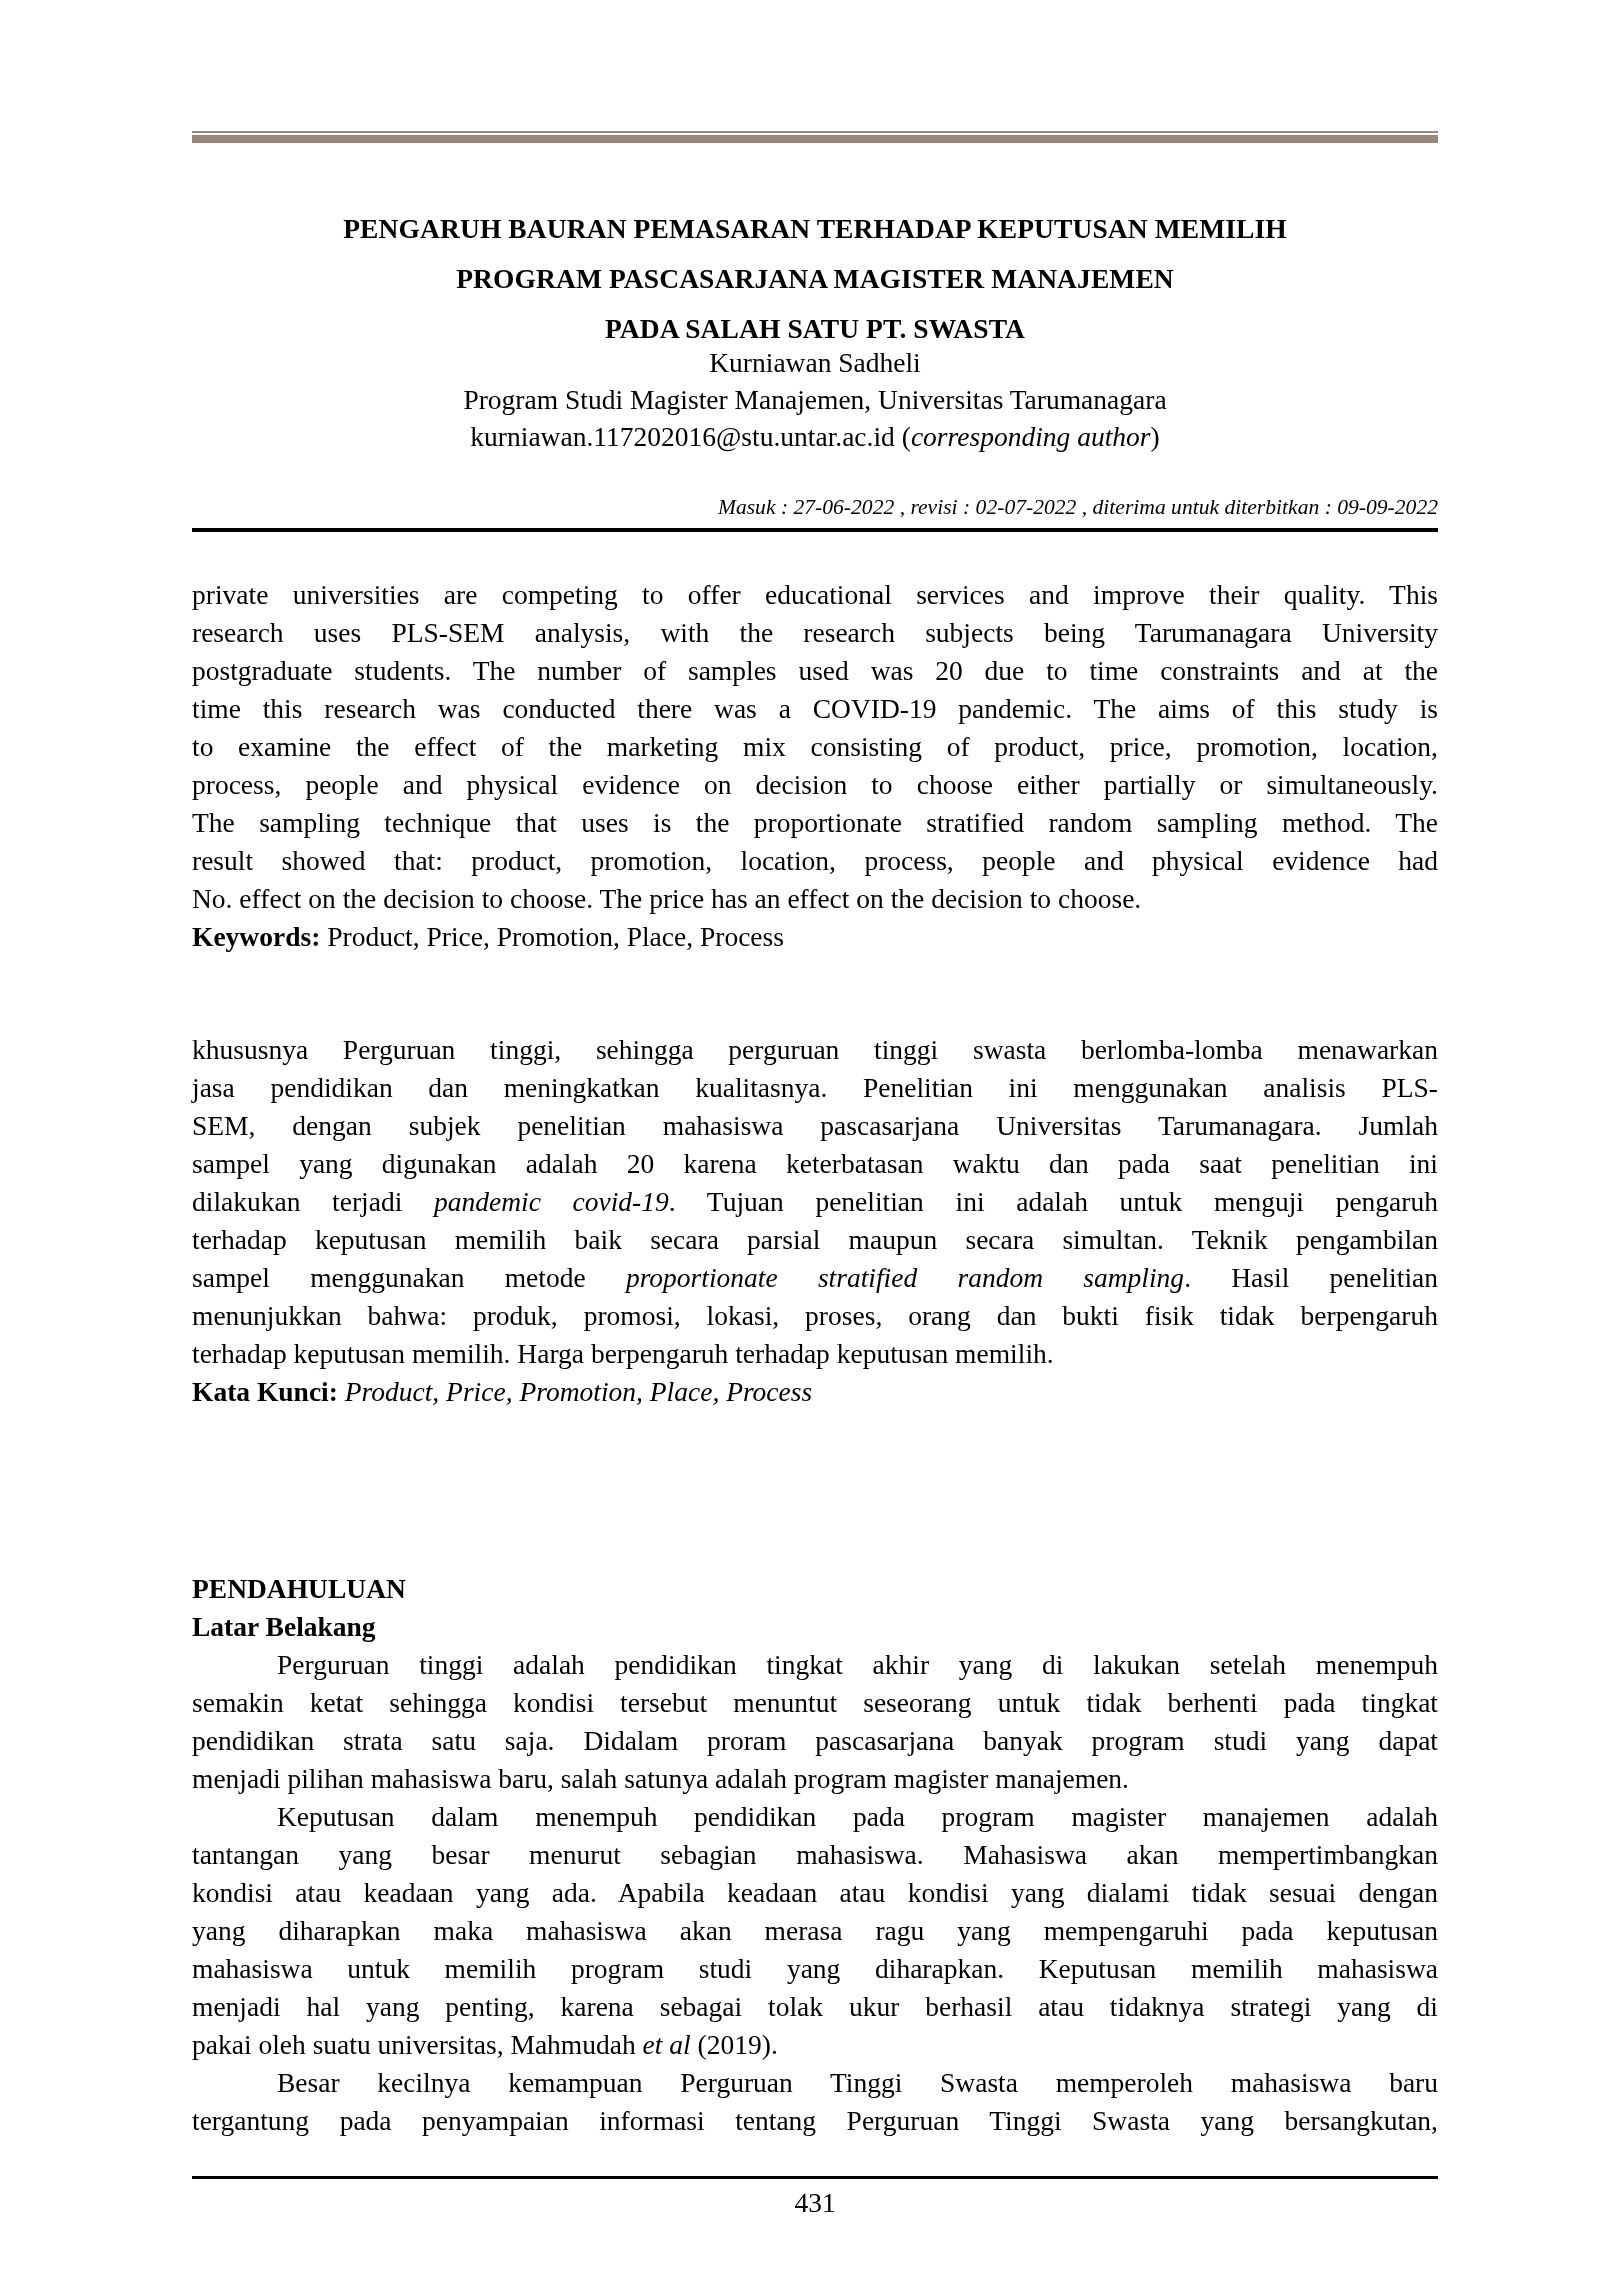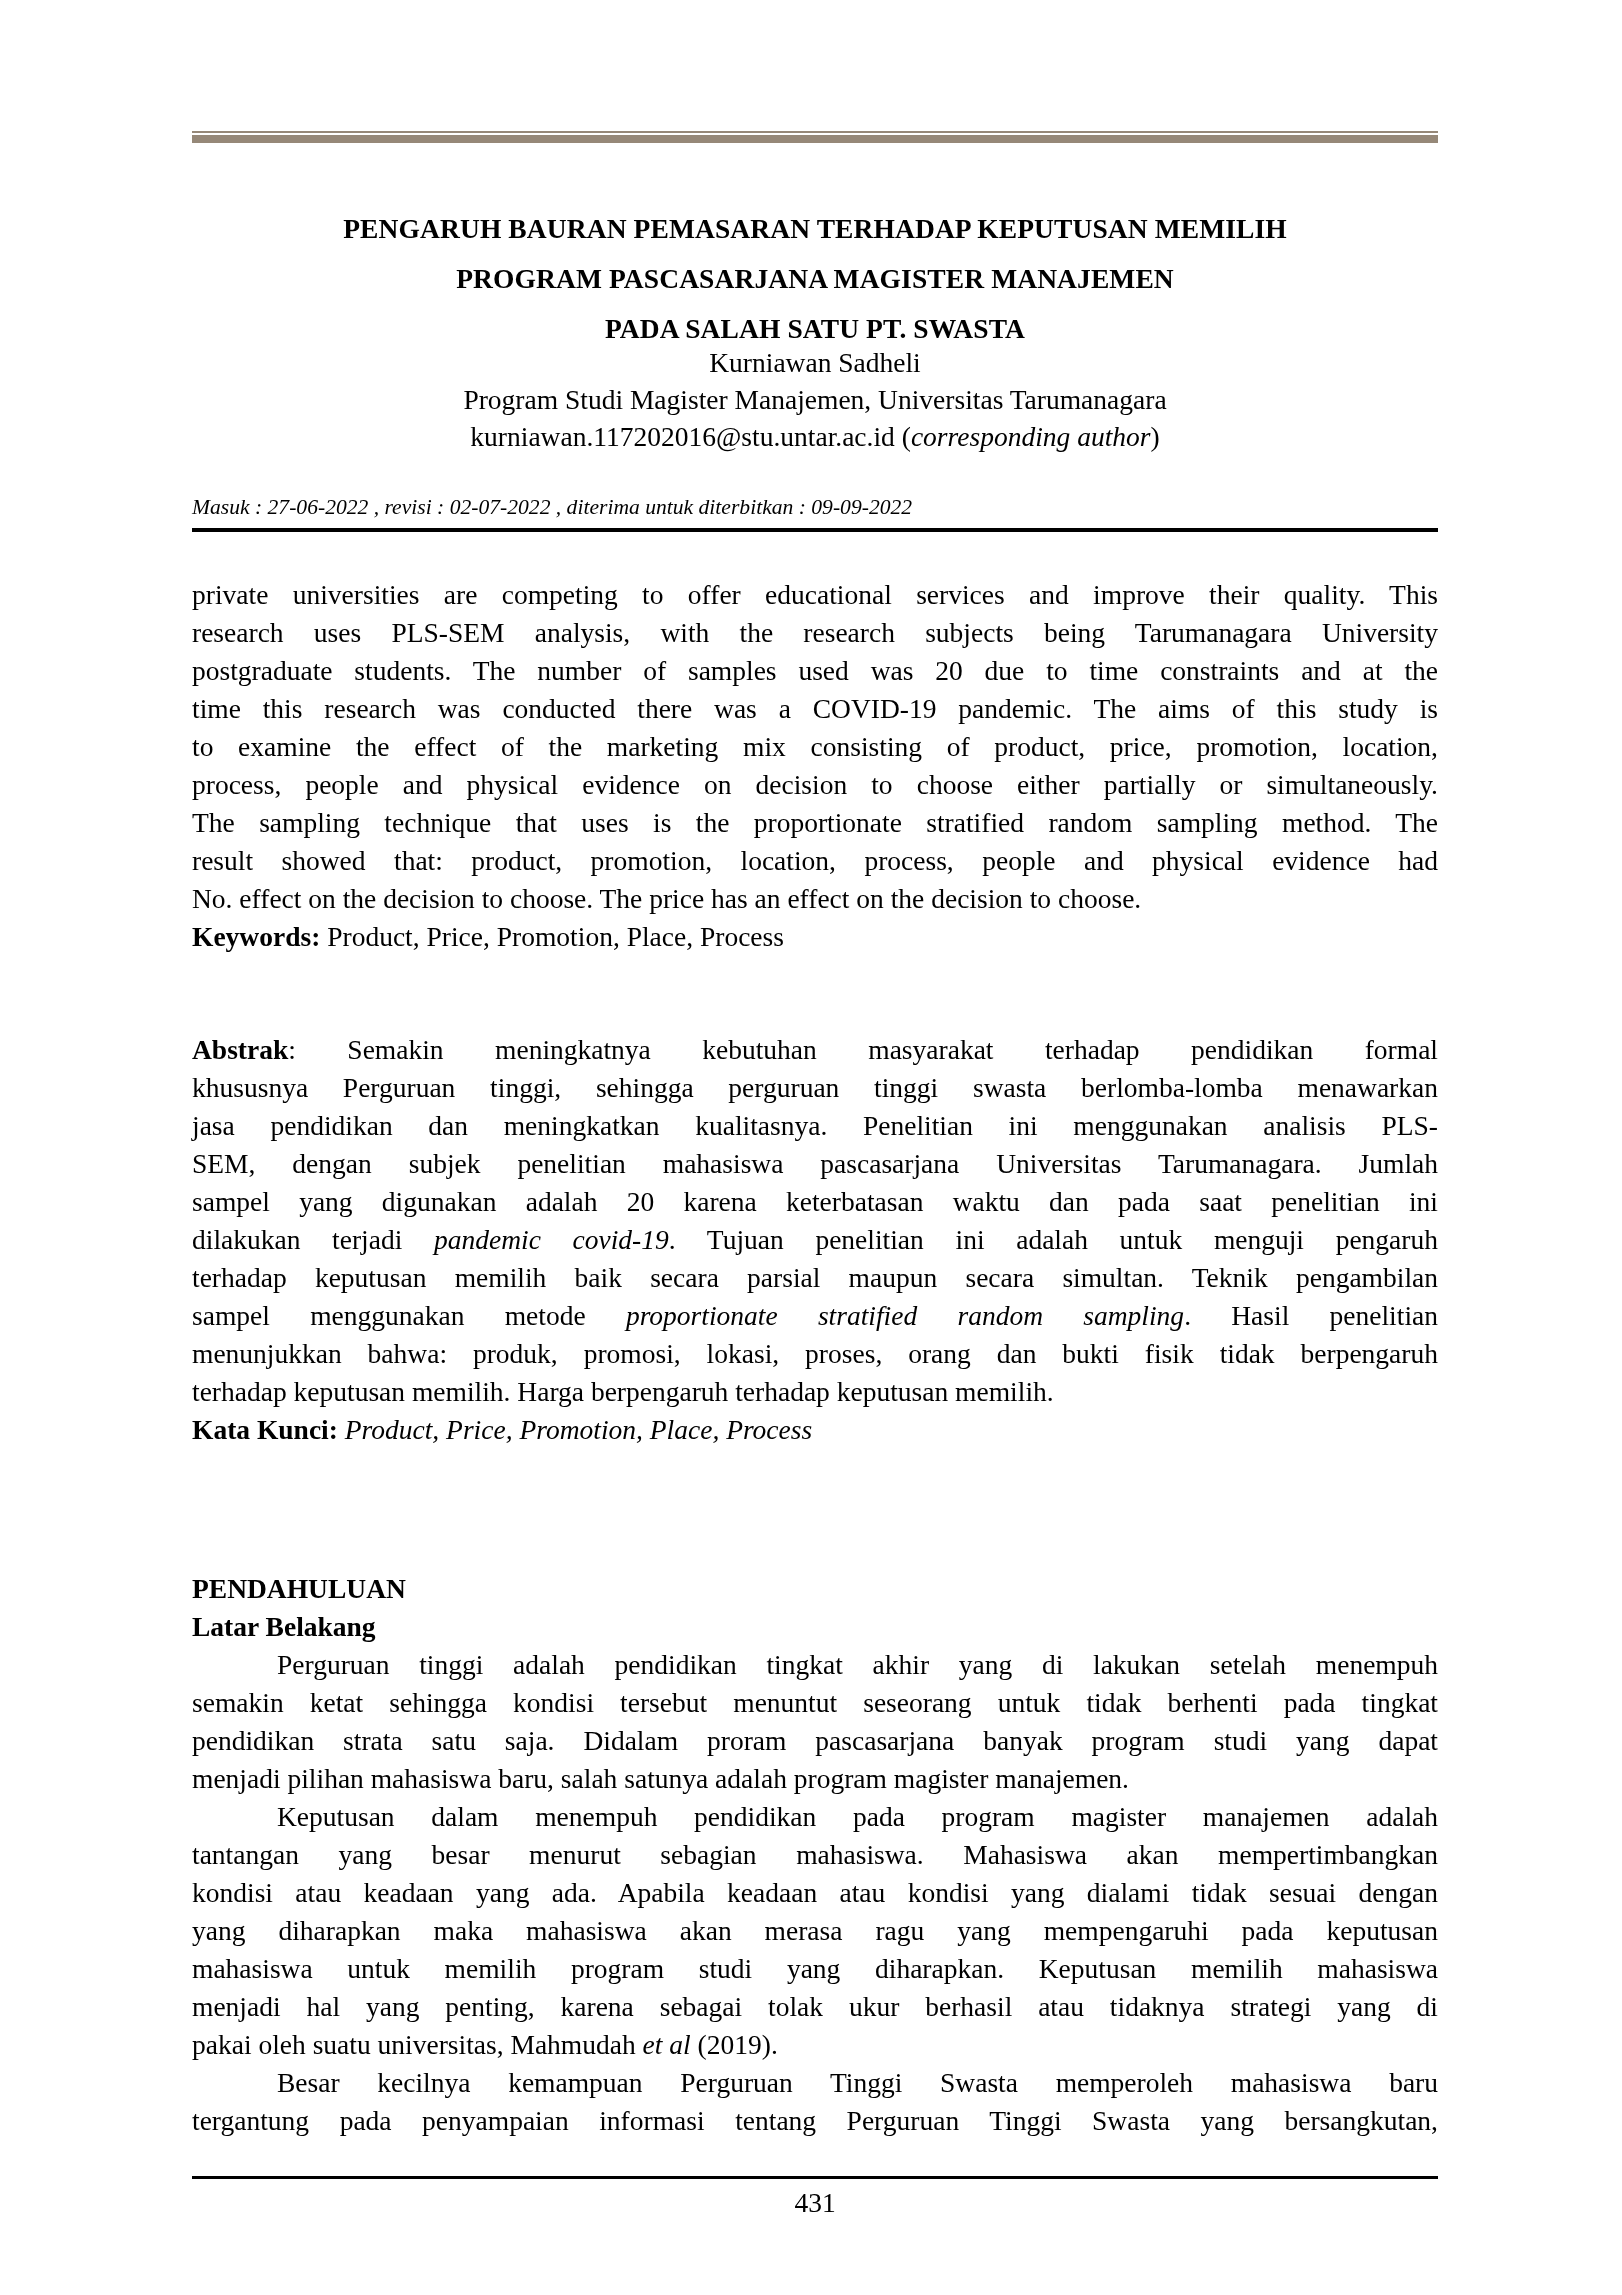--- a/index.html
+++ b/index.html
@@ -13,21 +13,21 @@
   .rule-thick { position: absolute; left: 0; width: 1246px; top: 135px; height: 7.9px; background: #968878; }
 
   .title { position: absolute; top: 194px; left: 0; width: 1246px; text-align: center;
     font-weight: bold; font-size: 27.5px; line-height: 31px; letter-spacing: 0.1px; }
   .title div { white-space: nowrap; margin-top: 19px; }
 
   .author-block { position: absolute; top: 344px; left: 0; width: 1246px; text-align: center;
     font-size: 27.5px; line-height: 37px; }
   .author-block div { white-space: nowrap; }
 
-  .dates { position: absolute; top: 494px; left: 0; width: 1246px; text-align: left;
+  .dates { position: absolute; top: 494px; left: 0; width: 1246px; text-align: right;
     font-style: italic; font-size: 21.6px; line-height: 26px; }
   .rule-dates { position: absolute; top: 528px; left: 0; width: 1246px; height: 3.9px; background: #000; }
 
   .body-text { font-size: 27.5px; line-height: 38px; text-align: justify; }
   .line { display: block; white-space: nowrap; text-align: justify; text-align-last: justify; height: 38px; }
   .line.last { text-align-last: left; }
   .indent { padding-left: 85px; }
 
   .abstract-en { position: absolute; top: 576px; left: 0; width: 1246px; }
   .abstract-id { position: absolute; top: 1031px; left: 0; width: 1246px; }
@@ -70,21 +70,20 @@
     <span class="line">time this research was conducted there was a COVID-19 pandemic. The aims of this study is</span>
     <span class="line">to examine the effect of the marketing mix consisting of product, price, promotion, location,</span>
     <span class="line">process, people and physical evidence on decision to choose either partially or simultaneously.</span>
     <span class="line">The sampling technique that uses is the proportionate stratified random sampling method. The</span>
     <span class="line">result showed that: product, promotion, location, process, people and physical evidence had</span>
     <span class="line last">No. effect on the decision to choose. The price has an effect on the decision to choose.</span>
     <span class="line last"><span class="b">Keywords:</span><span> Product, Price, Promotion, Place, Process</span></span>
   </div>
 
   <div class="abstract-id body-text">
-    <span class="line"><span class="b">Abstrak</span><span>: Semakin meningkatnya kebutuhan masyarakat terhadap pendidikan formal</span></span>
     <span class="line">khususnya Perguruan tinggi, sehingga perguruan tinggi swasta berlomba-lomba menawarkan</span>
     <span class="line">jasa pendidikan dan meningkatkan kualitasnya. Penelitian ini menggunakan analisis PLS-</span>
     <span class="line">SEM, dengan subjek penelitian mahasiswa pascasarjana Universitas Tarumanagara. Jumlah</span>
     <span class="line">sampel yang digunakan adalah 20 karena keterbatasan waktu dan pada saat penelitian ini</span>
     <span class="line"><span>dilakukan terjadi </span><span class="i">pandemic covid-19</span><span>. Tujuan penelitian ini adalah untuk menguji pengaruh</span></span>
     <span class="line">terhadap keputusan memilih baik secara parsial maupun secara simultan. Teknik pengambilan</span>
     <span class="line"><span>sampel menggunakan metode </span><span class="i">proportionate stratified random sampling</span><span>. Hasil penelitian</span></span>
     <span class="line">menunjukkan bahwa: produk, promosi, lokasi, proses, orang dan bukti fisik tidak berpengaruh</span>
     <span class="line last">terhadap keputusan memilih. Harga berpengaruh terhadap keputusan memilih.</span>
     <span class="line last"><span class="b">Kata Kunci:</span><span class="i"> Product, Price, Promotion, Place, Process</span></span>

